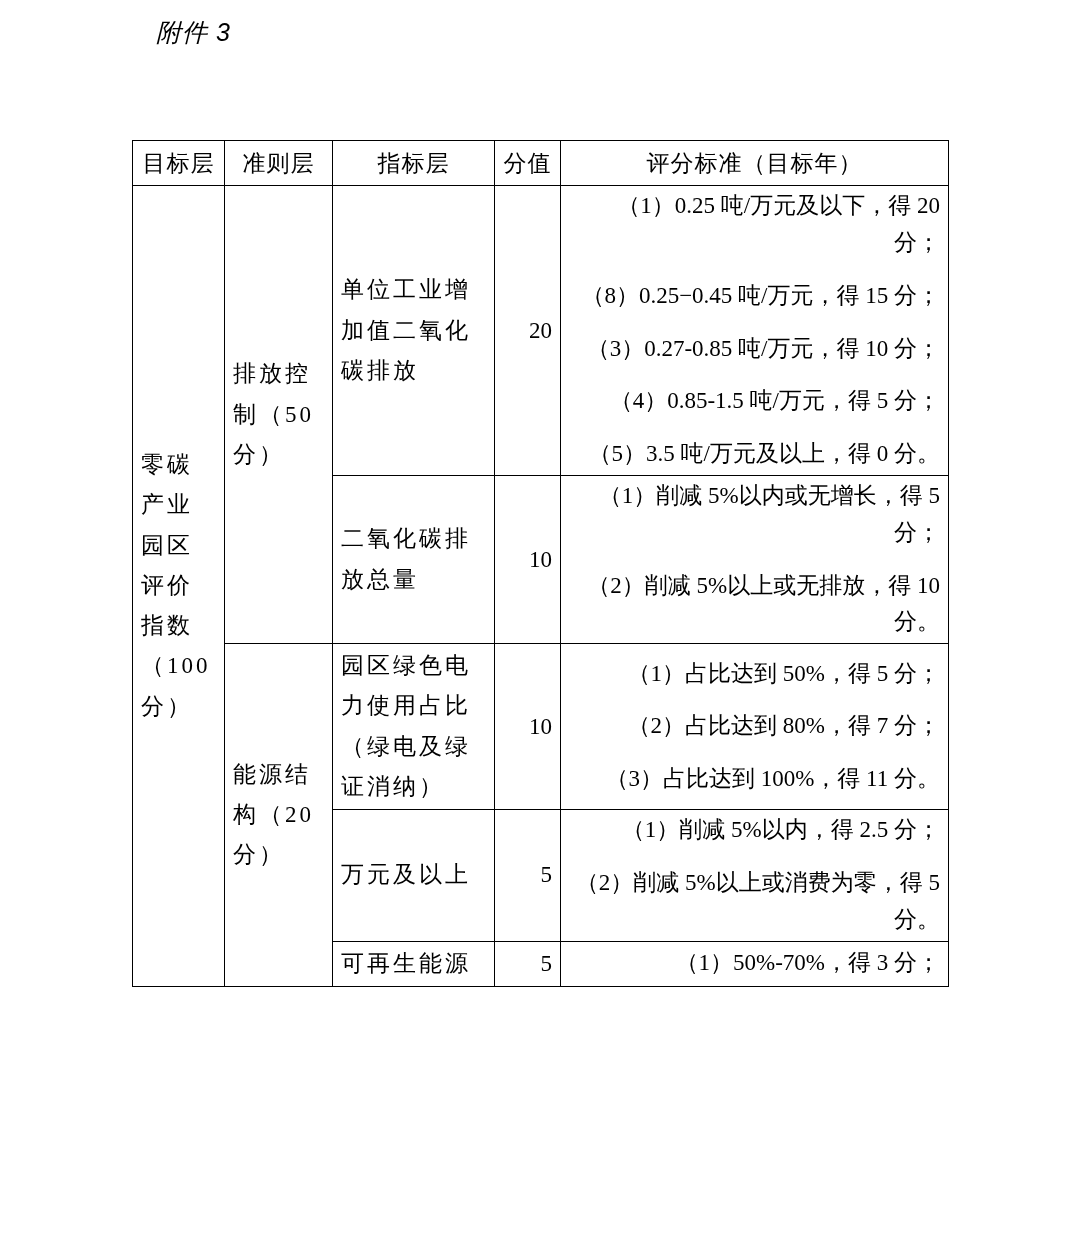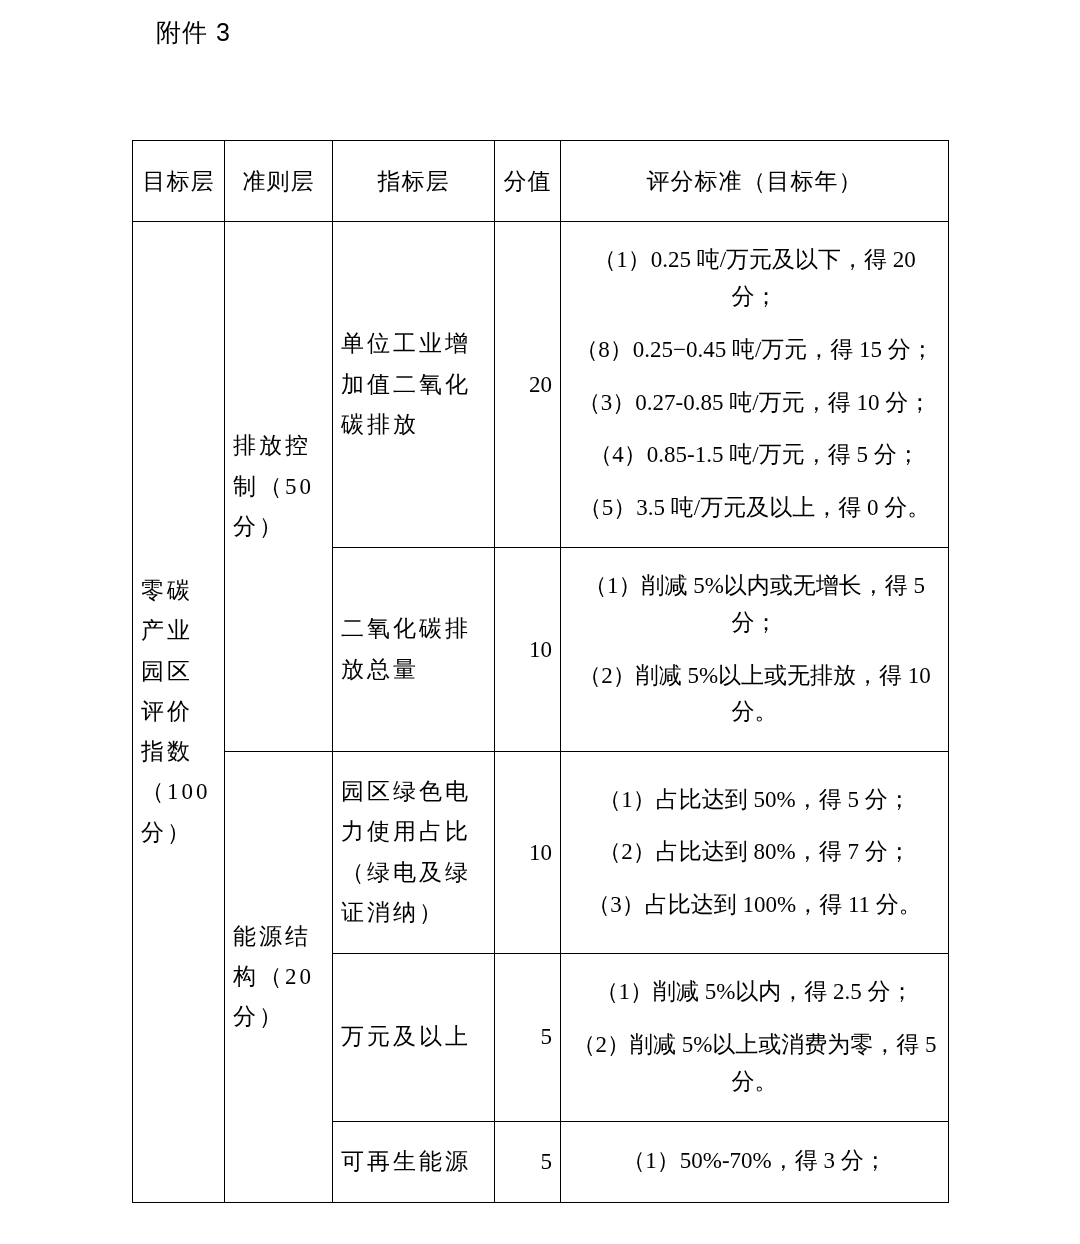--- a/index.html
+++ b/index.html
@@ -21,20 +21,21 @@
     position: relative;
     box-sizing: border-box;
   }
   .attachment-label {
     position: absolute;
     left: 156px;
     top: 16px;
     font-size: 25px;
     letter-spacing: 1px;
     font-family: "Liberation Sans", "DejaVu Sans", sans-serif;
+    font-style: italic;
   }
   .doc-title {
     position: absolute;
     left: 0;
     right: 0;
     top: 68px;
     text-align: center;
     font-size: 37px;
     font-weight: bold;
     letter-spacing: 2px;
@@ -43,21 +44,21 @@
   table.matrix {
     position: absolute;
     left: 132px;
     top: 140px;
     width: 816px;
     border-collapse: collapse;
     table-layout: fixed;
   }
   table.matrix td, table.matrix th {
     border: 1.6px solid #000000;
-    padding: 20px 8px;
+    padding: 2px 8px;
     vertical-align: middle;
     font-size: 23px;
     line-height: 1.75;
     font-weight: normal;
   }
   thead th {
     text-align: center;
     font-size: 24.5px;
     letter-spacing: 1px;
     padding: 16px 4px;
@@ -74,21 +75,21 @@
     letter-spacing: 3px;
   }
   td.goal, td.crit {
     font-size: 23.5px;
   }
   td.score {
     text-align: right;
     font-size: 24px;
   }
   td.rule {
-    text-align: center;
+    text-align: right;
     padding-left: 14px;
     padding-right: 10px;
     font-family: Liberation Serif, serif;
   }
   td.rule .line {
     margin: 0 0 16px 0;
     font-size: 23px;
     line-height: 1.6;
   }
   td.rule .line:last-child { margin-bottom: 0; }

